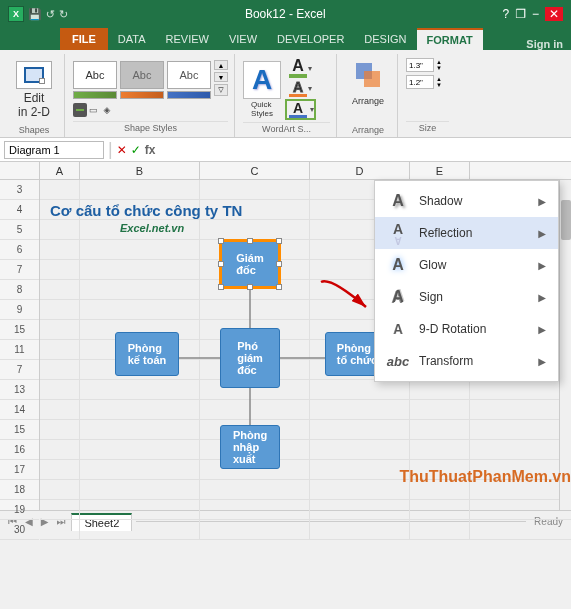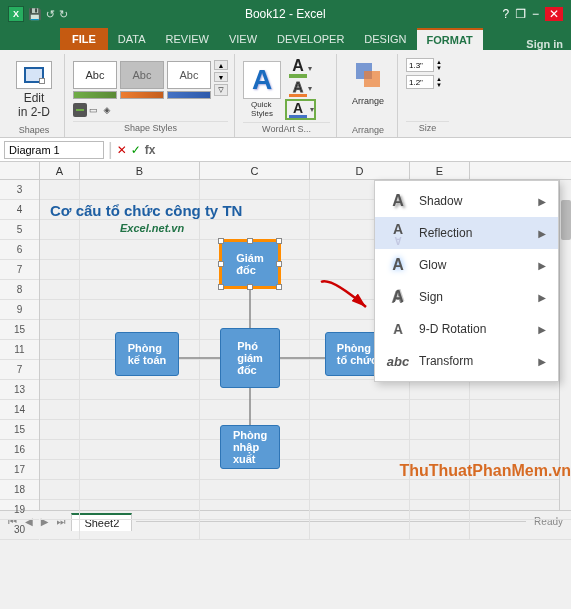--- a/index.html
+++ b/index.html
@@ -326,21 +326,21 @@
       align-items: center;
       background: #f0f0f0;
       color: #555;
       margin-left: 2px;
     }
     .sheet-tab.active { background: white; border-top: 2px solid #217346; color: #222; font-weight: 500; }
 
     
     .watermark {
       position: absolute;
-      bottom: 30px;
+      bottom: 24px;
       right: 0;
       font-size: 16px;
       font-weight: bold;
       color: #1a5276;
       opacity: 0.85;
       z-index: 50;
       margin-left: 20px;
     }
 
     

